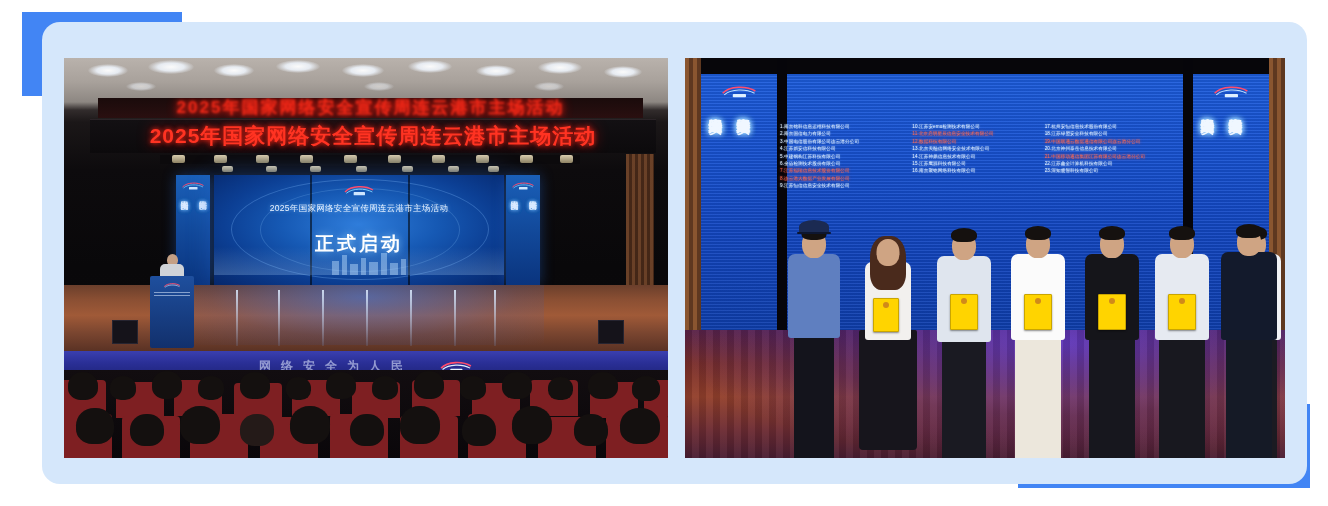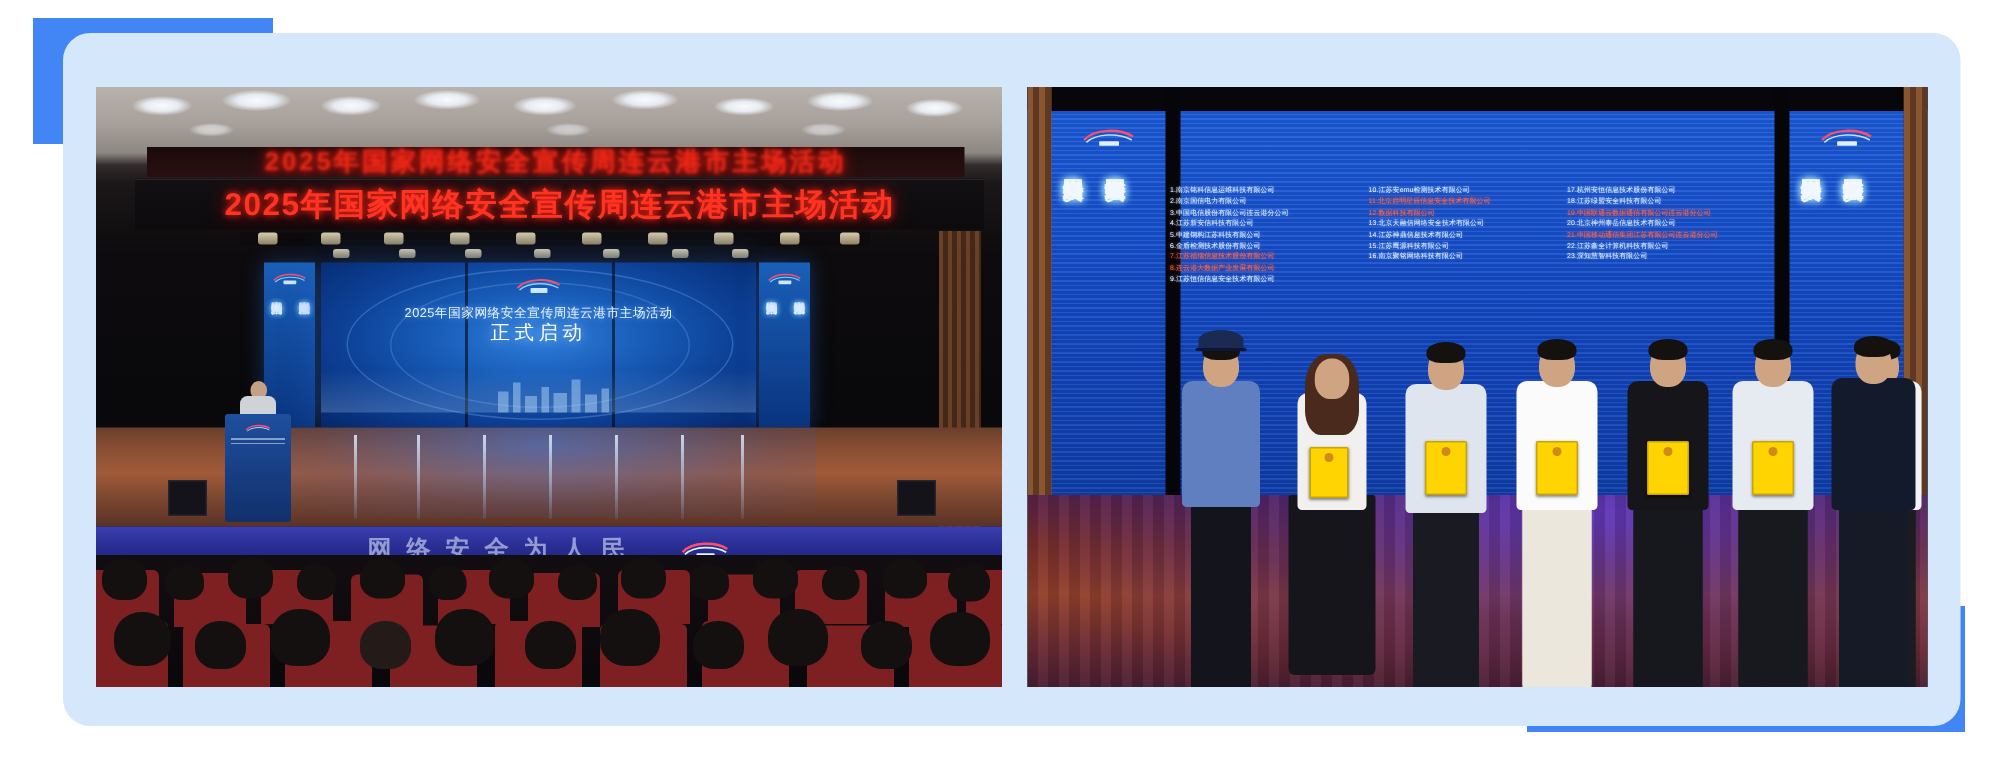--- a/index.html
+++ b/index.html
@@ -78,22 +78,22 @@
   .wall-logo{
     position:absolute;left:50%;top:9px;transform:translateX(-50%);
     width:36px;height:12px;
   }
   .wall-t1{
     position:absolute;left:50%;top:28px;transform:translateX(-50%);
     color:#eaf3ff;font-size:8.5px;white-space:nowrap;letter-spacing:.3px;
     text-shadow:0 0 4px rgba(120,190,255,.8);
   }
   .wall-t2{
-    position:absolute;left:50%;top:38px;transform:translateX(-50%);
-    color:#ffffff;font-size:13px;font-weight:normal;letter-spacing:3px;white-space:nowrap;
+    position:absolute;left:50%;top:56px;transform:translateX(-50%);
+    color:#ffffff;font-size:19px;font-weight:bold;letter-spacing:3px;white-space:nowrap;
     text-shadow:0 0 8px rgba(150,210,255,.95);
   }
   .skyline{
     position:absolute;left:0;right:0;bottom:10px;height:28px;
     background:
       linear-gradient(180deg,rgba(255,255,255,0) 0%,rgba(175,215,255,.25) 100%);
   }
   .bld{position:absolute;bottom:10px;background:rgba(190,225,255,.45);}
   .sidepanel{
     position:absolute;top:117px;width:34px;height:110px;
@@ -132,21 +132,21 @@
   .speaker .head{position:absolute;left:7px;top:0;width:11px;height:12px;border-radius:50% 50% 45% 45%;background:#c4a085;}
   .speaker .body{position:absolute;left:0;top:10px;width:24px;height:17px;border-radius:5px 5px 2px 2px;background:#cfd3d8;}
   .spkbox{position:absolute;width:24px;height:22px;background:#15131a;border:1px solid #262430;}
   
   .apron{
     position:absolute;left:0;right:0;top:293px;height:30px;
     background:linear-gradient(180deg,#3a3fb0 0%,#2a2f96 40%,#1b2072 100%);
     display:flex;align-items:center;justify-content:center;gap:26px;
     overflow:hidden;
   }
-  .apron span{color:rgba(225,235,255,.58);font-size:16px;font-weight:bold;letter-spacing:10px;white-space:nowrap;}
+  .apron span{color:rgba(225,235,255,.58);font-size:12px;font-weight:bold;letter-spacing:10px;white-space:nowrap;}
   .apron .alogo{width:34px;height:14px;flex:0 0 auto;}
   
   .audience{position:absolute;left:0;right:0;top:312px;bottom:0;background:linear-gradient(180deg,#120d10 0%,#0a070a 100%);}
   .seat{position:absolute;background:#7e1f22;border-radius:4px 4px 0 0;}
   .headp{position:absolute;border-radius:48% 48% 42% 42%;background:#14100f;}
 
   
   .rhall{position:absolute;inset:0;background:#12091a;}
   .rled{
     position:absolute;left:0;right:0;top:0;height:272px;

